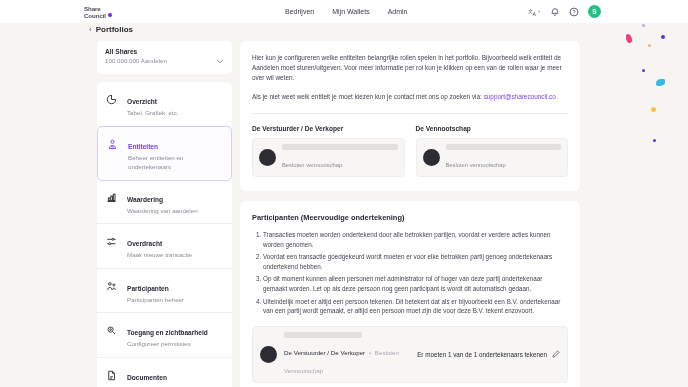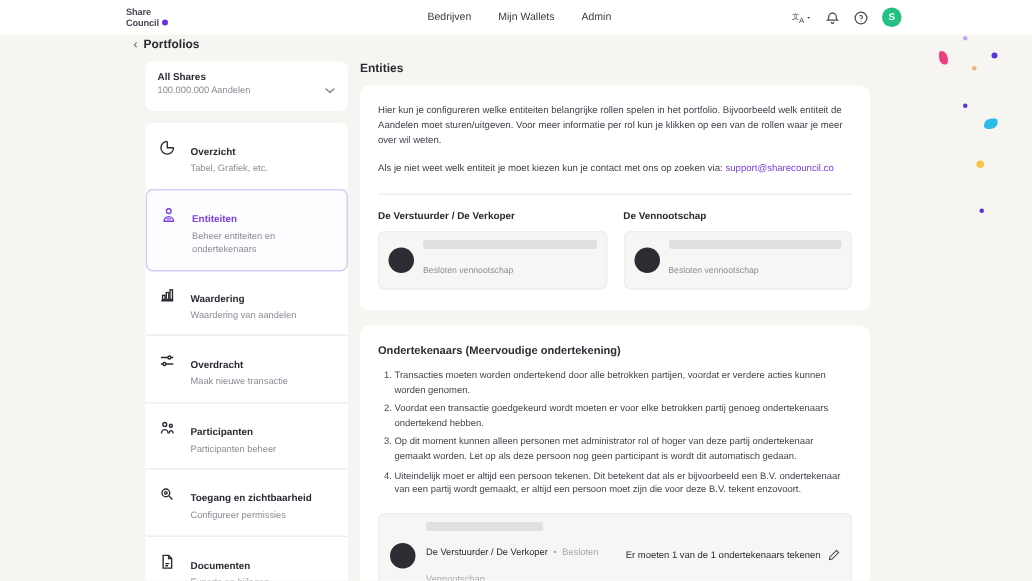--- a/index.html
+++ b/index.html
@@ -311,21 +311,20 @@
           <span class="nav-title">Documenten</span>
           <span class="nav-sub" style="display:block">Exports en bijlagen</span>
         </span>
       </div>
 
     </div>
   </div>
 
   <div class="main">
 
-    <div class="page-title">Entities</div>
 
     <div class="card">
       <div class="para">Hier kun je configureren welke entiteiten belangrijke rollen spelen in het portfolio. Bijvoorbeeld welk entiteit de Aandelen moet sturen/uitgeven. Voor meer informatie per rol kun je klikken op een van de rollen waar je meer over wil weten.</div>
       <div class="para">
         <span>Als je niet weet welk entiteit je moet kiezen kun je contact met ons op zoeken via:</span>
         <a class="link" href="#">support@sharecouncil.co</a>
       </div>
 
       <div class="divider"></div>
 
@@ -347,21 +346,21 @@
             <span class="role-lines">
               <span class="redact" style="display:block"></span>
               <span class="role-type">Besloten vennootschap</span>
             </span>
           </div>
         </div>
       </div>
     </div>
 
     <div class="card">
-      <div class="sec-title">Ondertekenaars (Meervoudige ondertekening)</div>
+      <div class="sec-title">Participanten (Meervoudige ondertekening)</div>
 
       <ol class="rules">
         <li>Transacties moeten worden ondertekend door alle betrokken partijen, voordat er verdere acties kunnen worden genomen.</li>
         <li>Voordat een transactie goedgekeurd wordt moeten er voor elke betrokken partij genoeg ondertekenaars ondertekend hebben.</li>
         <li>Op dit moment kunnen alleen personen met administrator rol of hoger van deze partij ondertekenaar gemaakt worden. Let op als deze persoon nog geen participant is wordt dit automatisch gedaan.</li>
         <li>Uiteindelijk moet er altijd een persoon tekenen. Dit betekent dat als er bijvoorbeeld een B.V. ondertekenaar van een partij wordt gemaakt, er altijd een persoon moet zijn die voor deze B.V. tekent enzovoort.</li>
       </ol>
 
       <div class="signer-row">
         <span class="avatar-dark"></span>

